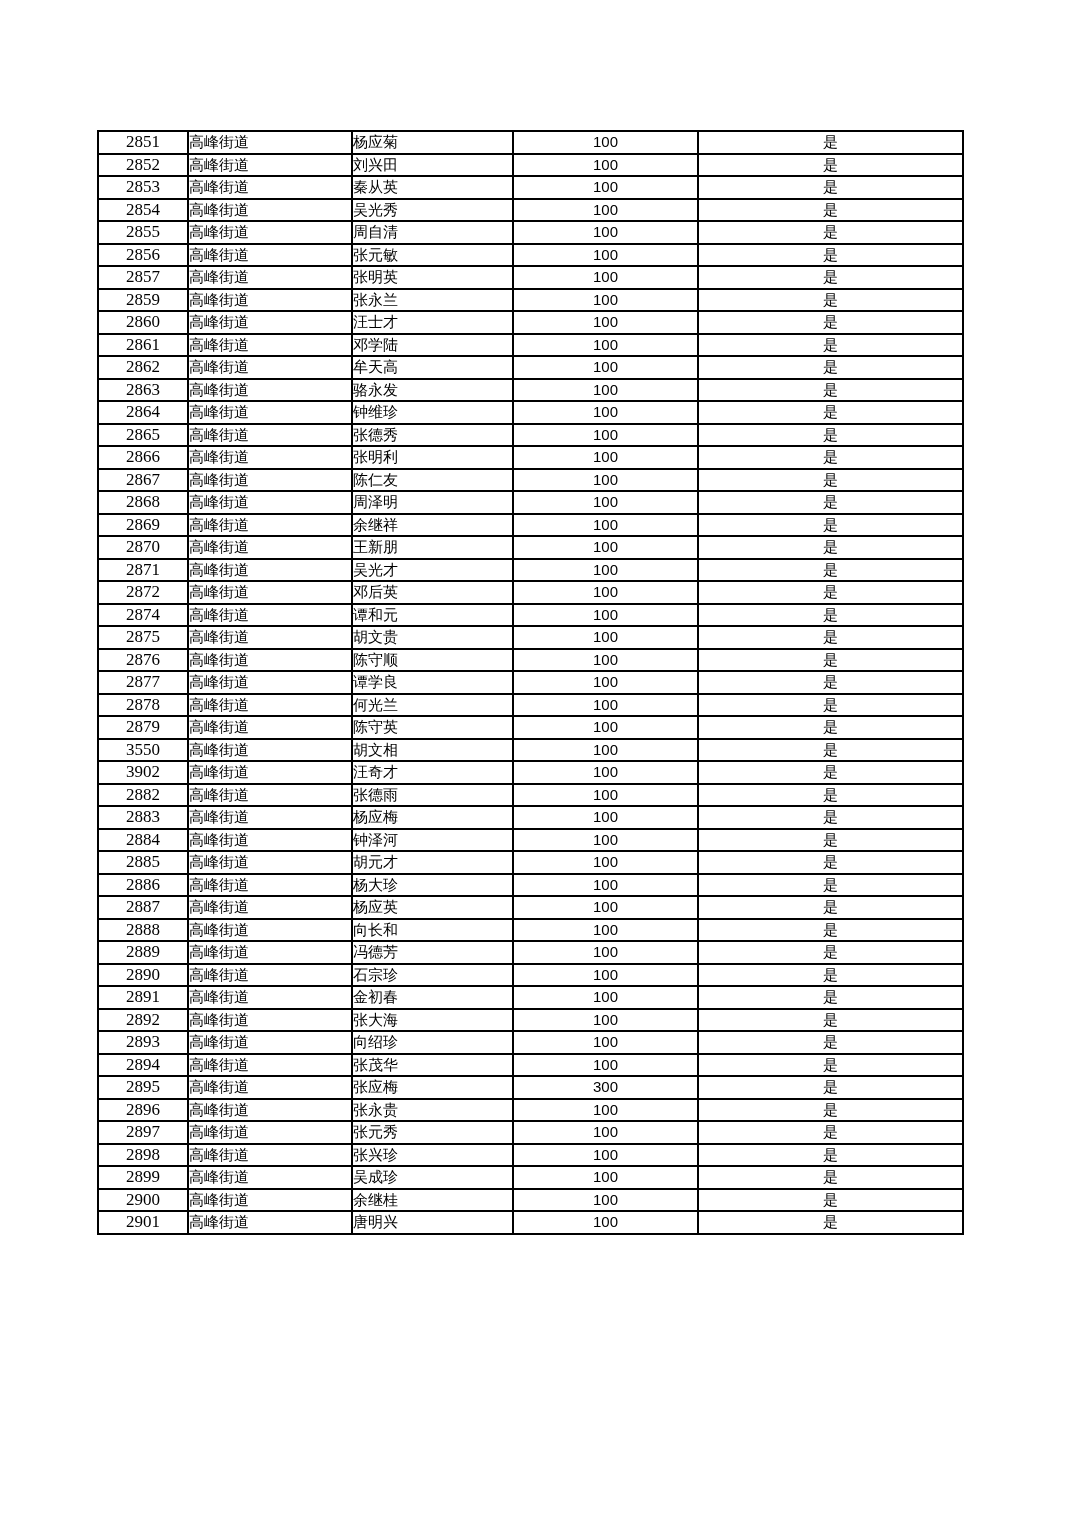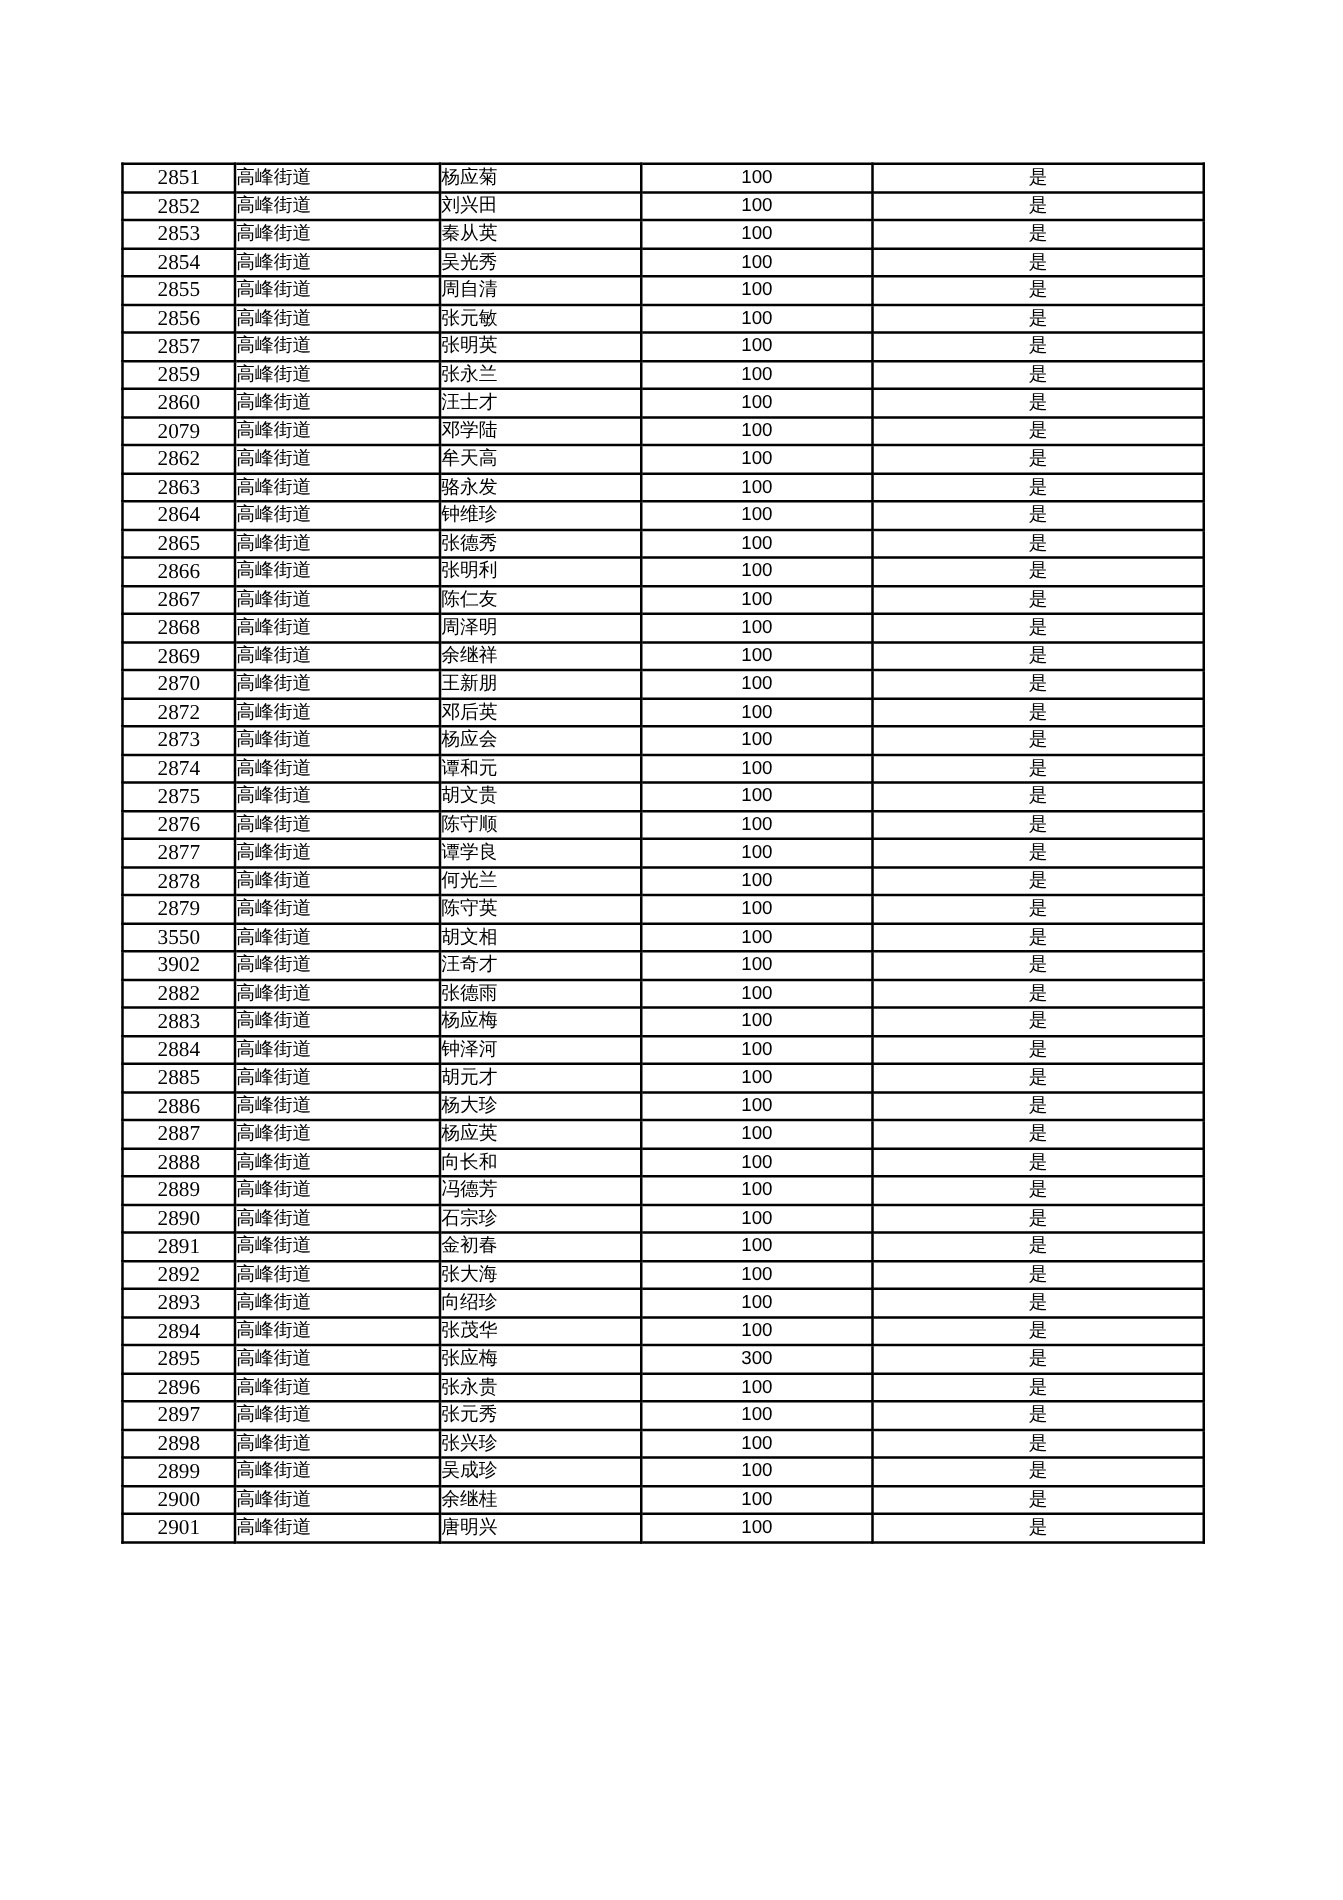--- a/index.html
+++ b/index.html
@@ -136,21 +136,21 @@
             <td class="c-confirm">是</td>
           </tr>
           <tr>
             <td class="c-seq">2860</td>
             <td class="c-street">高峰街道</td>
             <td class="c-name">汪士才</td>
             <td class="c-amount">100</td>
             <td class="c-confirm">是</td>
           </tr>
           <tr>
-            <td class="c-seq">2079</td>
+            <td class="c-seq">2861</td>
             <td class="c-street">高峰街道</td>
             <td class="c-name">邓学陆</td>
             <td class="c-amount">100</td>
             <td class="c-confirm">是</td>
           </tr>
           <tr>
             <td class="c-seq">2862</td>
             <td class="c-street">高峰街道</td>
             <td class="c-name">牟天高</td>
             <td class="c-amount">100</td>
@@ -206,30 +206,30 @@
             <td class="c-confirm">是</td>
           </tr>
           <tr>
             <td class="c-seq">2870</td>
             <td class="c-street">高峰街道</td>
             <td class="c-name">王新朋</td>
             <td class="c-amount">100</td>
             <td class="c-confirm">是</td>
           </tr>
           <tr>
+            <td class="c-seq">2871</td>
+            <td class="c-street">高峰街道</td>
+            <td class="c-name">吴光才</td>
+            <td class="c-amount">100</td>
+            <td class="c-confirm">是</td>
+          </tr>
+          <tr>
             <td class="c-seq">2872</td>
             <td class="c-street">高峰街道</td>
             <td class="c-name">邓后英</td>
-            <td class="c-amount">100</td>
-            <td class="c-confirm">是</td>
-          </tr>
-          <tr>
-            <td class="c-seq">2873</td>
-            <td class="c-street">高峰街道</td>
-            <td class="c-name">杨应会</td>
             <td class="c-amount">100</td>
             <td class="c-confirm">是</td>
           </tr>
           <tr>
             <td class="c-seq">2874</td>
             <td class="c-street">高峰街道</td>
             <td class="c-name">谭和元</td>
             <td class="c-amount">100</td>
             <td class="c-confirm">是</td>
           </tr>

